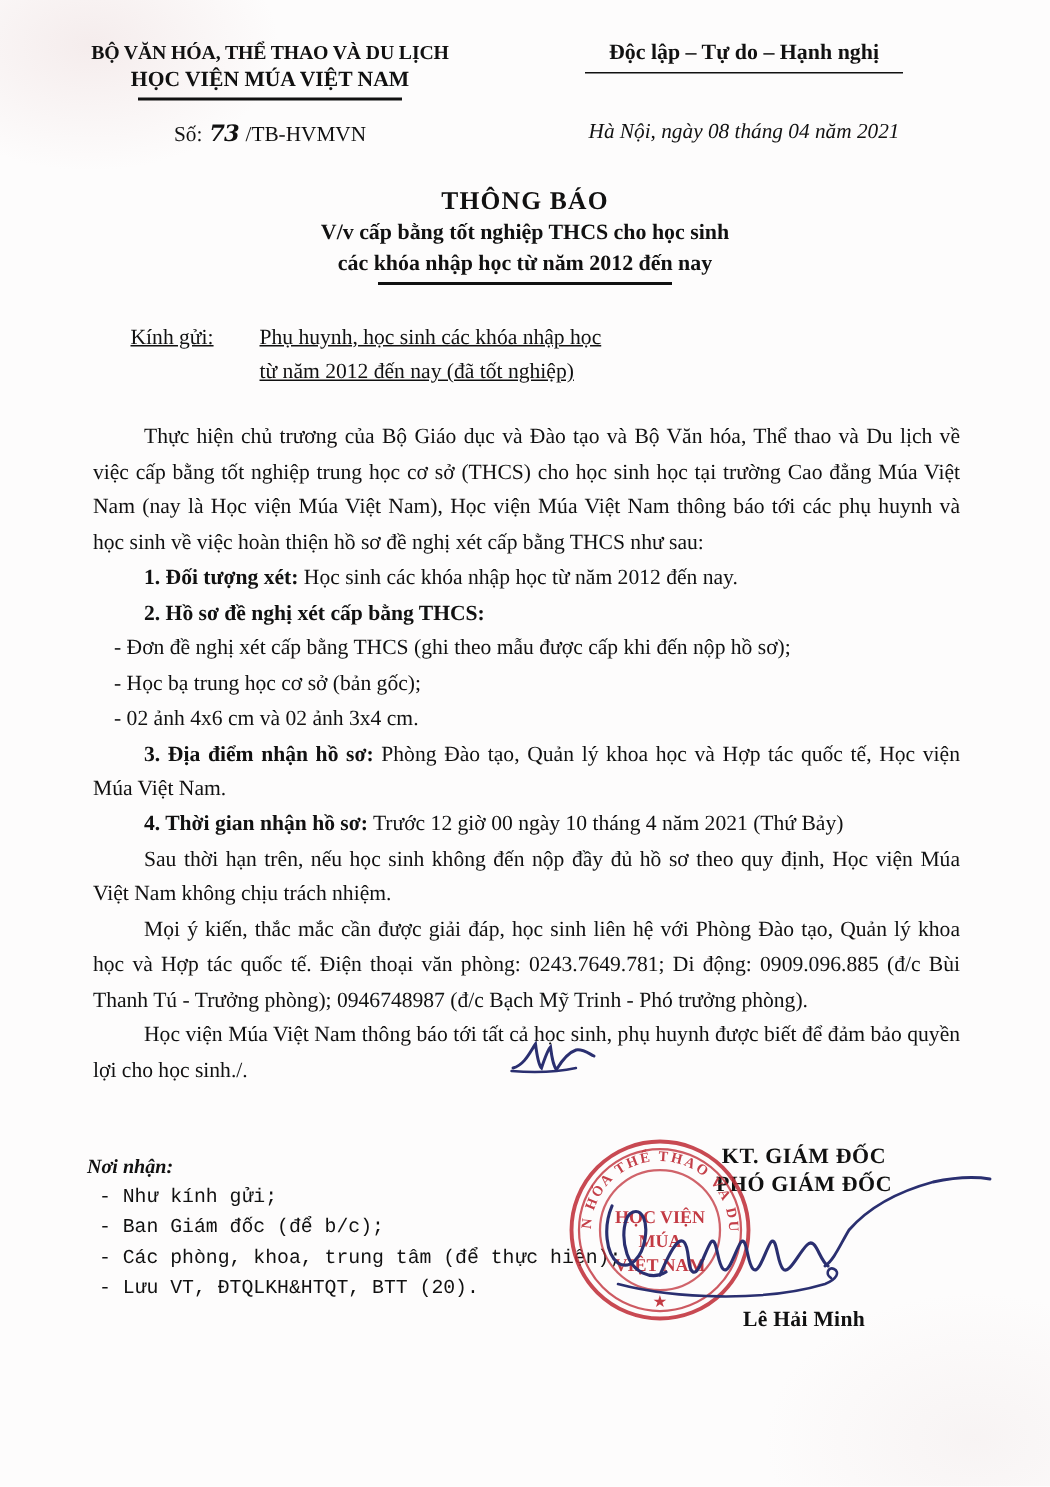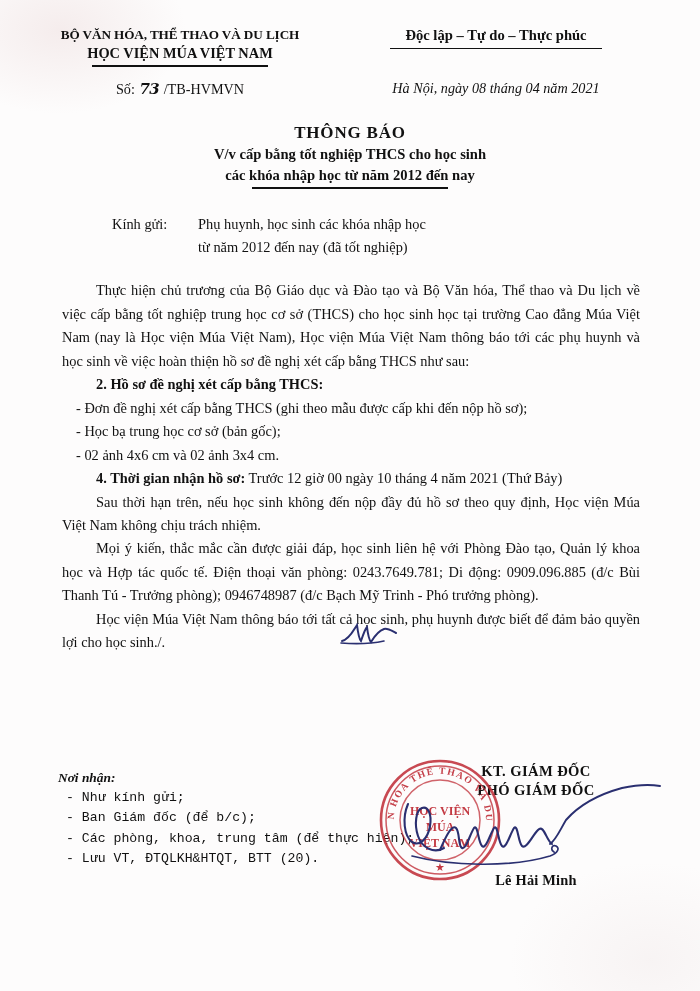--- a/index.html
+++ b/index.html
@@ -104,23 +104,24 @@
   .title-underline {
     width: 196px;
     height: 1.4px;
     background: #111;
     margin: 1px auto 0 auto;
   }
 
   
   .recipient {
     margin-top: 24px;
-    padding-left: 112px;
+    padding-left: 87px;
     font-size: 14.4px;
     line-height: 1.62;
+    text-decoration: underline;
   }
   .recipient-row {
     display: flex;
   }
   .recipient-label {
     width: 86px;
     flex: none;
   }
   .recipient-lines div { white-space: nowrap; }
 
@@ -233,21 +234,21 @@
 
 <div class="page">
 
   <div class="header">
     <div class="hdr-col hdr-left">
       <div class="hdr-line1">BỘ VĂN HÓA, THỂ THAO VÀ DU LỊCH</div>
       <div class="hdr-line2">HỌC VIỆN MÚA VIỆT NAM</div>
       <div class="rule rule-left"></div>
     </div>
     <div class="hdr-col hdr-right">
-      <div class="hdr-line2">Độc lập – Tự do – Thực phúc</div>
+      <div class="hdr-line2">Độc lập – Tự do – Hạnh nghị</div>
       <div class="rule rule-right"></div>
     </div>
   </div>
 
   <div class="subhdr">
     <div class="subhdr-left"><span>Số:</span> <span class="hand-num">73</span> <span>/TB-HVMVN</span></div>
     <div class="subhdr-right">Hà Nội, ngày 08 tháng 04  năm 2021</div>
   </div>
 
   <div class="title-block">
@@ -264,27 +265,29 @@
         <div>Phụ huynh, học sinh các khóa nhập học</div>
         <div>từ năm 2012 đến nay (đã tốt nghiệp)</div>
       </div>
     </div>
   </div>
 
   <div class="body">
 
     <p class="para">Thực hiện chủ trương của Bộ Giáo dục và Đào tạo và Bộ Văn hóa, Thể thao và Du lịch về việc cấp bằng tốt nghiệp trung học cơ sở (THCS) cho học sinh học tại trường Cao đẳng Múa Việt Nam (nay là Học viện Múa Việt Nam), Học viện Múa Việt Nam thông báo tới các phụ huynh và học sinh về việc hoàn thiện hồ sơ đề nghị xét cấp bằng THCS như sau:</p>
 
+    <p class="item"><b>1. Đối tượng xét:</b><span> Học sinh các khóa nhập học từ năm 2012 đến nay.</span></p>
 
     <p class="item"><b>2. Hồ sơ đề nghị xét cấp bằng THCS:</b></p>
 
     <p class="dash">- Đơn đề nghị xét cấp bằng THCS (ghi theo mẫu được cấp khi đến nộp hồ sơ);</p>
     <p class="dash">- Học bạ trung học cơ sở (bản gốc);</p>
     <p class="dash">- 02 ảnh 4x6 cm và 02 ảnh 3x4 cm.</p>
 
+    <p class="item"><b>3. Địa điểm nhận hồ sơ:</b><span> Phòng Đào tạo, Quản lý khoa học và Hợp tác quốc tế, Học viện Múa Việt Nam.</span></p>
 
     <p class="item"><b>4. Thời gian nhận hồ sơ:</b><span> Trước 12 giờ 00 ngày 10 tháng 4 năm 2021 (Thứ Bảy)</span></p>
 
     <p class="para">Sau thời hạn trên, nếu học sinh không đến nộp đầy đủ hồ sơ theo quy định, Học viện Múa Việt Nam không chịu trách nhiệm.</p>
 
     <p class="para">Mọi ý kiến, thắc mắc cần được giải đáp, học sinh liên hệ với Phòng Đào tạo, Quản lý khoa học và Hợp tác quốc tế. Điện thoại văn phòng: 0243.7649.781; Di động: 0909.096.885 (đ/c Bùi Thanh Tú - Trưởng phòng); 0946748987 (đ/c Bạch Mỹ Trinh - Phó trưởng phòng).</p>
 
     <p class="para">Học viện Múa Việt Nam thông báo tới tất cả học sinh, phụ huynh được biết để đảm bảo quyền lợi cho học sinh./.</p>
 
     <div style="position:relative;">

